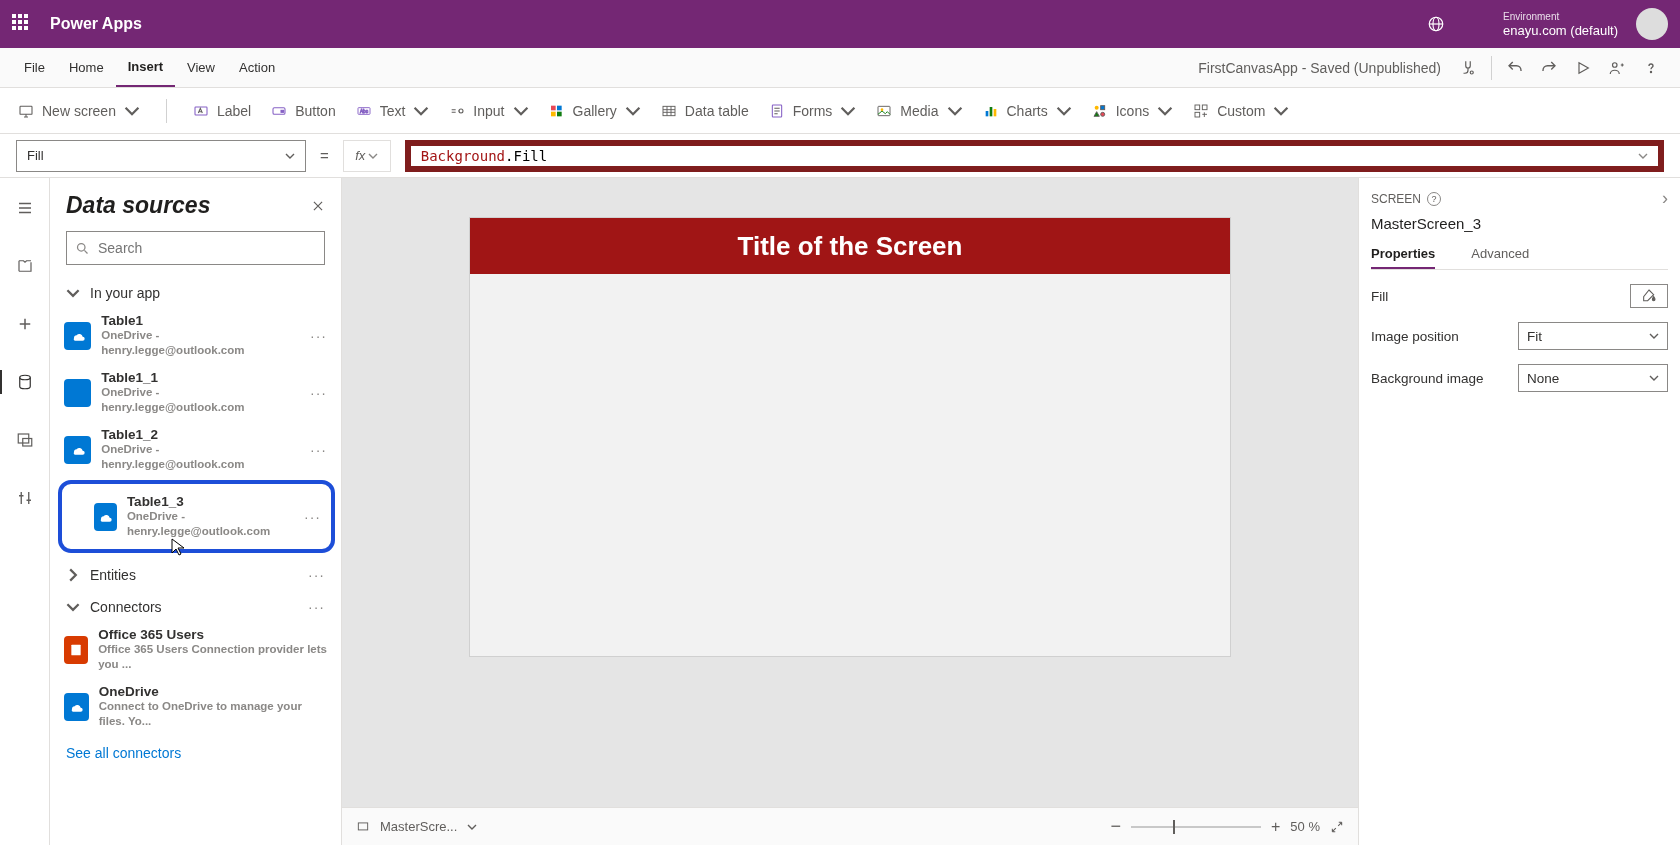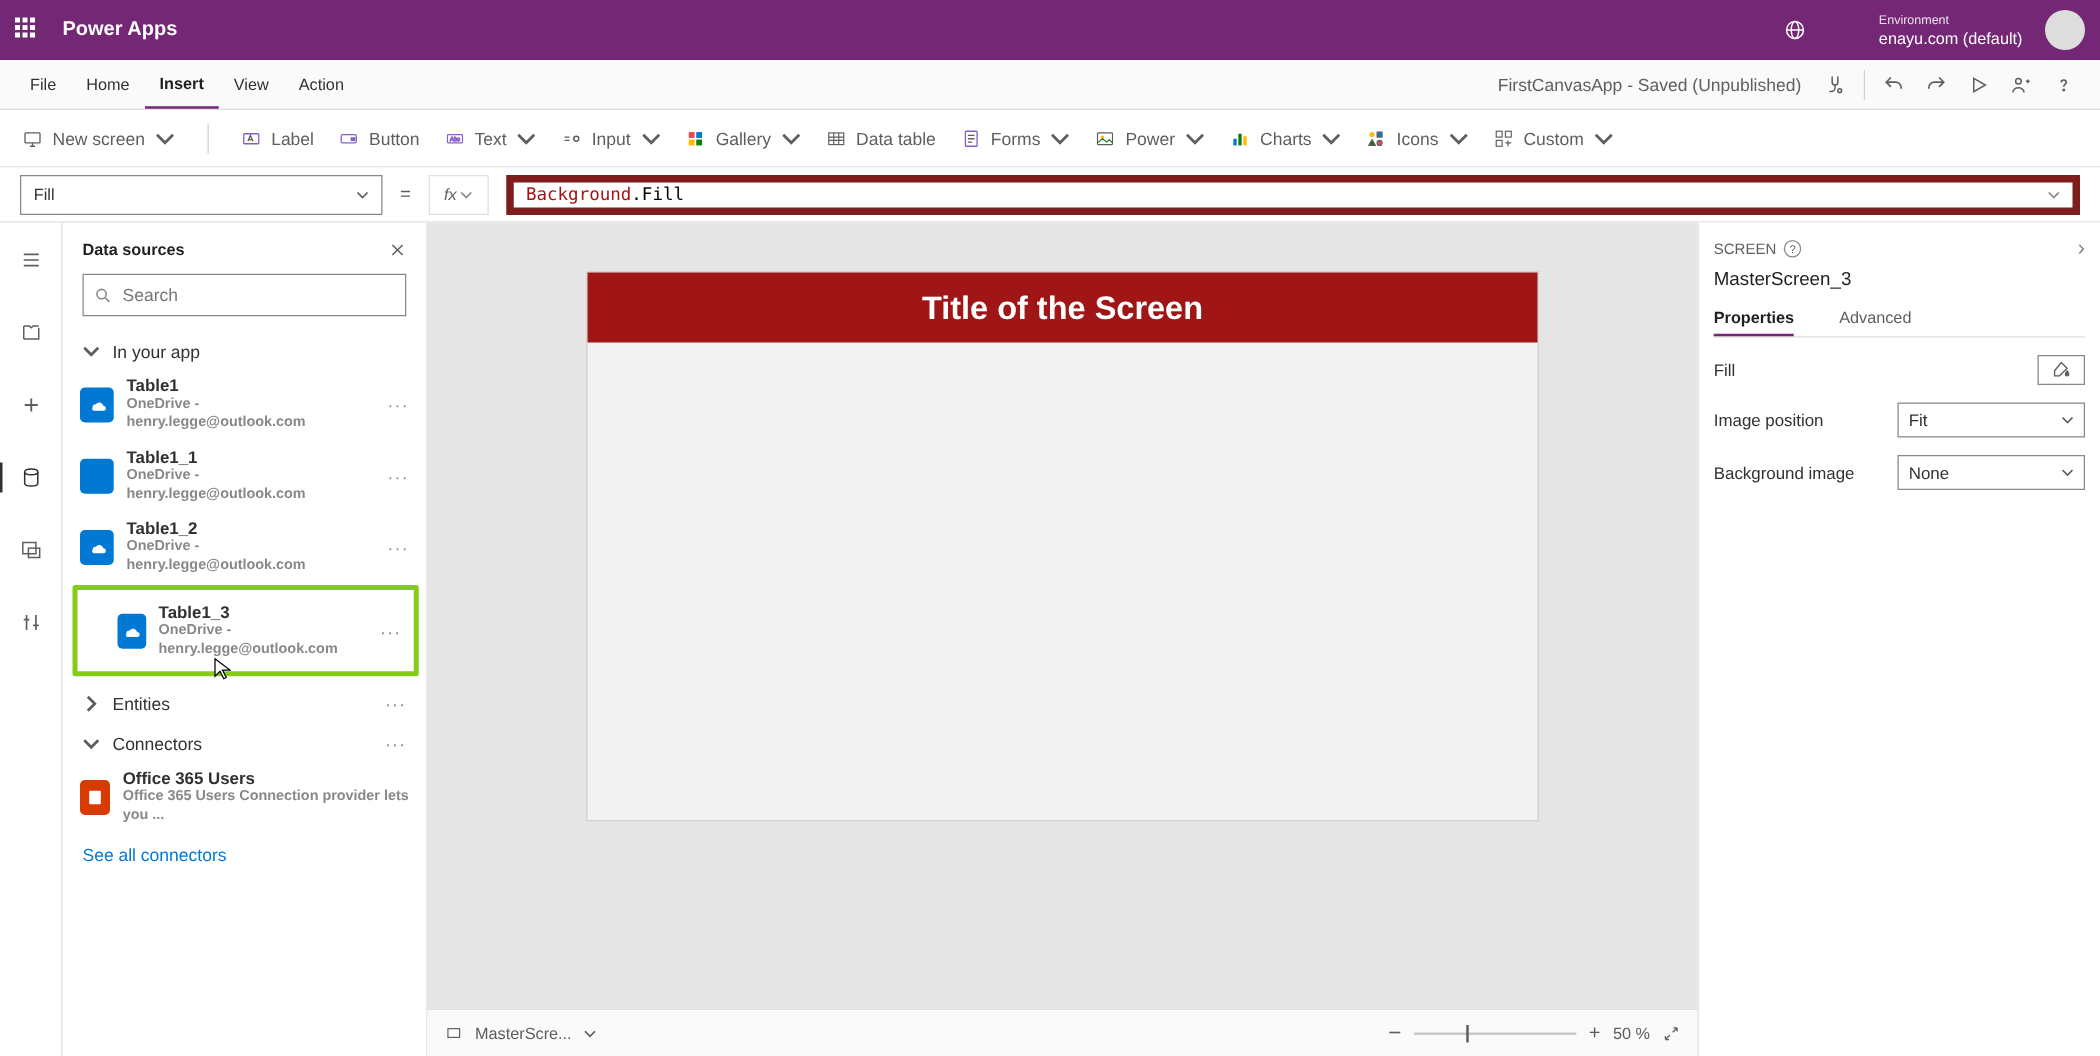--- a/index.html
+++ b/index.html
@@ -38,38 +38,38 @@
 .formula-input .chev { margin-left:auto; color:#8a8886; }
 
 .main { display:flex; height: calc(845px - 48px - 40px - 46px - 44px); }
 
 .rail { width:50px; border-right:1px solid #e1dfdd; display:flex; flex-direction:column; align-items:center; padding-top:14px; gap:26px; color:#605e5c; }
 .rail .ritem { width:32px; height:32px; display:flex; align-items:center; justify-content:center; cursor:pointer; position:relative; }
 .rail .ritem.active::before { content:""; position:absolute; left:-9px; top:4px; height:24px; width:2px; background:#323130; }
 
 .left-panel { width:292px; border-right:1px solid #e1dfdd; padding: 12px 0 0 0; overflow:auto; }
 .panel-hdr { display:flex; align-items:center; justify-content:space-between; padding: 2px 16px 8px 16px; }
-.panel-hdr h3 { font-size:13px; font-weight:600; color:#201f1e; }
+.panel-hdr h3 { font-size:23px; font-weight:600; color:#201f1e;font-style:italic; }
 .close-x { cursor:pointer; color:#605e5c; }
 .search-box { margin: 4px 16px 10px 16px; border:1px solid #8a8886; height:34px; display:flex; align-items:center; padding:0 8px; gap:8px; color:#605e5c; }
 .search-box input { border:none; outline:none; flex:1; font-size:14px; }
 
 .section-hdr { display:flex; align-items:center; gap:10px; padding:10px 16px 6px 16px; font-size:14px; color:#323130; cursor:pointer; }
 .section-hdr .more { margin-left:auto; color:#8a8886; letter-spacing:1px; }
 .chevron { width:14px; height:14px; }
 
 .ds-item { display:flex; align-items:center; padding:6px 14px; gap:10px; position:relative;}
 .ds-item .icon-tile { width:28px; height:28px; border-radius:4px; background:#0078d4; color:#fff; display:flex; align-items:center; justify-content:center; }
 .ds-item .icon-tile.orange { background:#d83b01; }
 .ds-item .info { line-height:15px;font-weight:bold; }
 .ds-item .t { font-size:13.5px; color:#323130; }
 .ds-item .sub { font-size:11.5px; color:#8a8886; }
 .ds-item .more { margin-left:auto; color:#8a8886; letter-spacing:1px; font-size:14px; }
 
-.ds-highlight { border:4px solid #84cc16; border-radius:2px; margin: 2px 6px 4px 8px; position:relative;padding-left:24px;}
+.ds-highlight { border:4px solid #1d4ed8; border-radius:13px; margin: 2px 6px 4px 8px; position:relative;padding-left:24px;}
 .ds-highlight .ds-item { padding:10px 10px 10px 8px; }
 .cursor-arrow { position:absolute; left:109px; bottom:-7px; }
 
 .see-all { color:#0078d4; padding: 10px 16px; cursor:pointer; font-size:14px; }
 
 .canvas-area { flex:1; background:#e5e5e5; display:flex; flex-direction:column; }
 .canvas-stage { flex:1; display:flex; align-items:flex-start; justify-content:center; padding:40px 20px; }
 .device { width:760px; height:438px; background:#f2f2f2; box-shadow: 0 0 0 1px #d0d0d0; }
 .device .hdr { background:#a01515; height:56px; display:flex; align-items:center; justify-content:center; color:#fff; font-size:26px; font-weight:700; }
 
@@ -247,21 +247,21 @@
     <svg class="chev-down" viewBox="0 0 10 10">
         <path d="M1 3l4 4 4-4" fill="none" stroke="#605e5c" stroke-width="1.4"></path>
       </svg>
   </div>
   <div class="rb">
     <svg viewBox="0 0 24 24" fill="none" stroke="#605e5c" stroke-width="1.4">
         <rect x="3" y="5" width="18" height="14" rx="1"></rect>
         <circle cx="9" cy="10" r="2" fill="#ffb900" stroke="none"></circle>
         <path d="M3 17l6-5 5 4 3-3 4 4" stroke="#107c10"></path>
       </svg>
-    <span>Power</span>
+    <span>Media</span>
     <svg class="chev-down" viewBox="0 0 10 10">
         <path d="M1 3l4 4 4-4" fill="none" stroke="#605e5c" stroke-width="1.4"></path>
       </svg>
   </div>
   <div class="rb">
     <svg viewBox="0 0 24 24">
         <rect x="4" y="12" width="4" height="8" fill="#0078d4"></rect>
         <rect x="10" y="6" width="4" height="14" fill="#107c10"></rect>
         <rect x="16" y="9" width="4" height="11" fill="#ffb900"></rect>
       </svg>
@@ -457,20 +457,31 @@
       <div class="icon-tile orange">
           <svg width="16" height="16" viewBox="0 0 24 24" fill="#fff">
             <rect x="5" y="4" width="14" height="16" rx="1"></rect>
           </svg>
         </div>
       <div class="info">
           <div class="t">Office 365 Users</div>
           <div class="sub">Office 365 Users Connection provider lets you ...</div>
         </div>
     </div>
+    <div class="ds-item">
+      <div class="icon-tile">
+          <svg width="16" height="16" viewBox="0 0 24 24" fill="#fff">
+            <path d="M6 15a4 4 0 014-4 5 5 0 019 2 3 3 0 010 6H7a3 3 0 01-1-4z"></path>
+          </svg>
+        </div>
+      <div class="info">
+          <div class="t">OneDrive</div>
+          <div class="sub">Connect to OneDrive to manage your files. Yo...</div>
+        </div>
+    </div>
 
     <div class="see-all">See all connectors</div>
   </div>
 
   <div class="canvas-area">
     <div class="canvas-stage">
       <div class="device">
         <div class="hdr">Title of the Screen</div>
       </div>
     </div>

